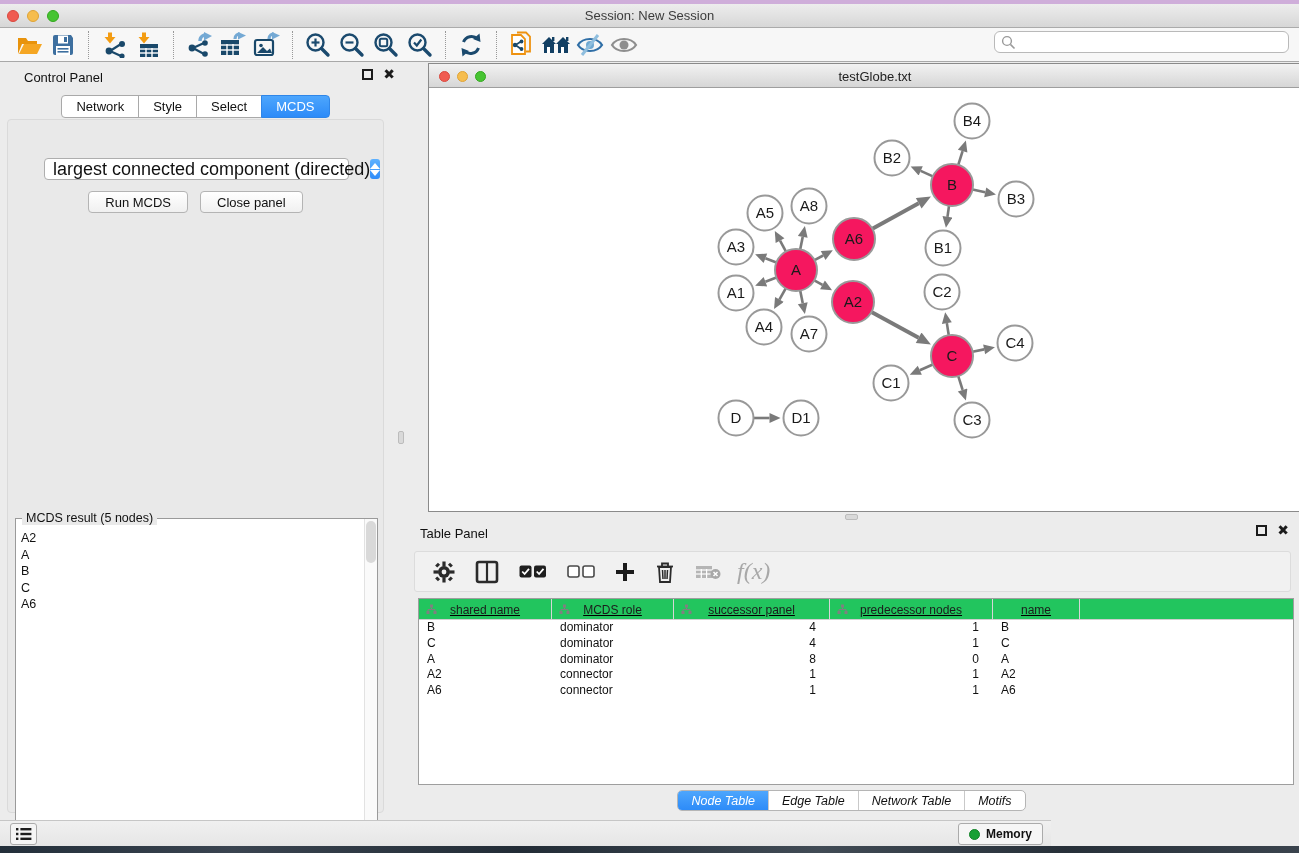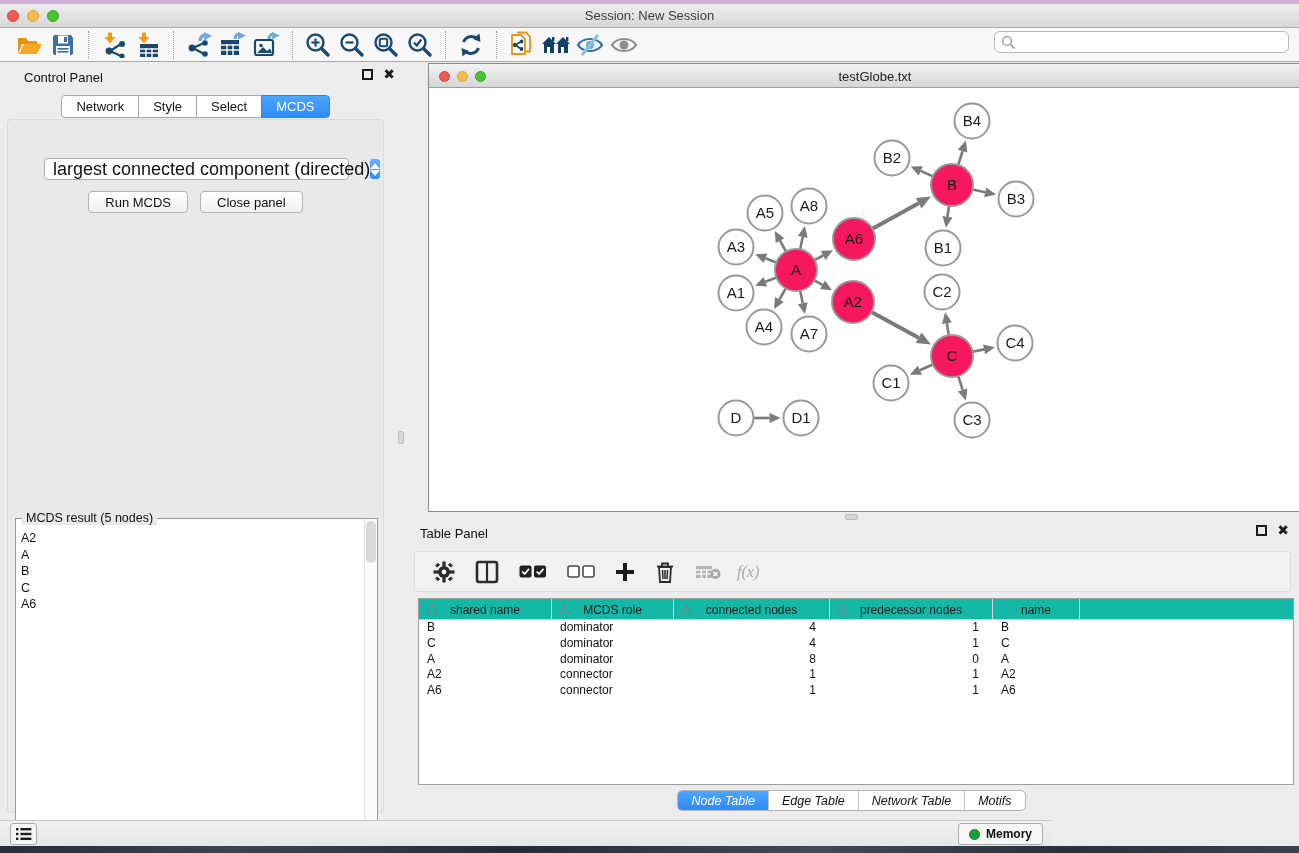--- a/index.html
+++ b/index.html
@@ -81,25 +81,25 @@
   #vsplit-handle { left:398px; top:431px; width:6px; height:13px; }
   #hsplit-handle { left:845px; top:514px; width:13px; height:6px; }
 
   
   #table-panel { position:absolute; left:404px; top:520px; width:895px; height:300px; background:#ececec; }
   #tp-title { position:absolute; left:16px; top:6px; font-size:13px; color:#111; }
   #tp-toolbar { position:absolute; left:10px; top:31px; width:877px; height:41px;
     background:#f1f1f1; border:1px solid #dcdcdc; border-radius:3px;
     display:flex; align-items:center; gap:20px; padding-left:18px; }
   .tt-icon { display:flex; align-items:center; justify-content:center; }
-  #fx-label { font-size:16px; font-style:italic; color:#a8a8a8;
+  #fx-label { font-size:24px; font-style:italic; color:#a8a8a8;
     font-family:"Liberation Serif","DejaVu Serif",serif; margin-left:-4px; }
   #data-table { position:absolute; left:14px; top:78px; width:876px; height:187px;
     background:#fff; border:1px solid #9e9e9e; overflow:hidden; }
-  #dt-header { display:flex; height:21px; border-bottom:1px solid #cfcfcf; background:#14b8a6; }
+  #dt-header { display:flex; height:21px; border-bottom:1px solid #cfcfcf; background:#22c55e;text-decoration:underline; }
   .th { position:relative; height:21px; border-right:1px solid #d6d6d6; display:flex;
     align-items:center; justify-content:center; font-size:12px; color:#1c1c1c; }
   .th svg { position:absolute; left:7px; top:5px; }
   .tr { display:flex; height:15.8px; font-size:12px; color:#111; }
   .td { padding:0 8px; white-space:nowrap; overflow:hidden; line-height:15.8px; }
   .td.num { text-align:right; padding-right:14px; }
   #tp-tabs { position:absolute; left:0; right:0; top:270px; display:flex; justify-content:center;font-style:italic; }
   .seg-group { display:inline-flex; border:1px solid #b5b5b5; border-radius:5px; overflow:hidden; background:#fff; height:21px; }
   .seg { padding:0 13px; font-size:12.5px; color:#111; display:flex; align-items:center; border-left:1px solid #c9c9c9; }
   .seg:first-child { border-left:none; }
@@ -535,21 +535,21 @@
             </svg>
             <span>MCDS role</span>
           </div>
           <div class="th" style="width: 156px;">
             <svg width="11" height="11" viewBox="0 0 11 11">
               <rect x="4" y="0.5" width="3" height="3" fill="#808080"></rect>
               <rect x="0.5" y="7" width="3" height="3" fill="#808080"></rect>
               <rect x="7.5" y="7" width="3" height="3" fill="#808080"></rect>
               <path d="M5.5 3.5 V5.5 M2 7 V5.5 H9 V7" stroke="#808080" stroke-width="1" fill="none"></path>
             </svg>
-            <span>connected nodes</span>
+            <span>successor panel</span>
           </div>
           <div class="th" style="width: 163px;">
             <svg width="11" height="11" viewBox="0 0 11 11">
               <rect x="4" y="0.5" width="3" height="3" fill="#808080"></rect>
               <rect x="0.5" y="7" width="3" height="3" fill="#808080"></rect>
               <rect x="7.5" y="7" width="3" height="3" fill="#808080"></rect>
               <path d="M5.5 3.5 V5.5 M2 7 V5.5 H9 V7" stroke="#808080" stroke-width="1" fill="none"></path>
             </svg>
             <span>predecessor nodes</span>
           </div>

